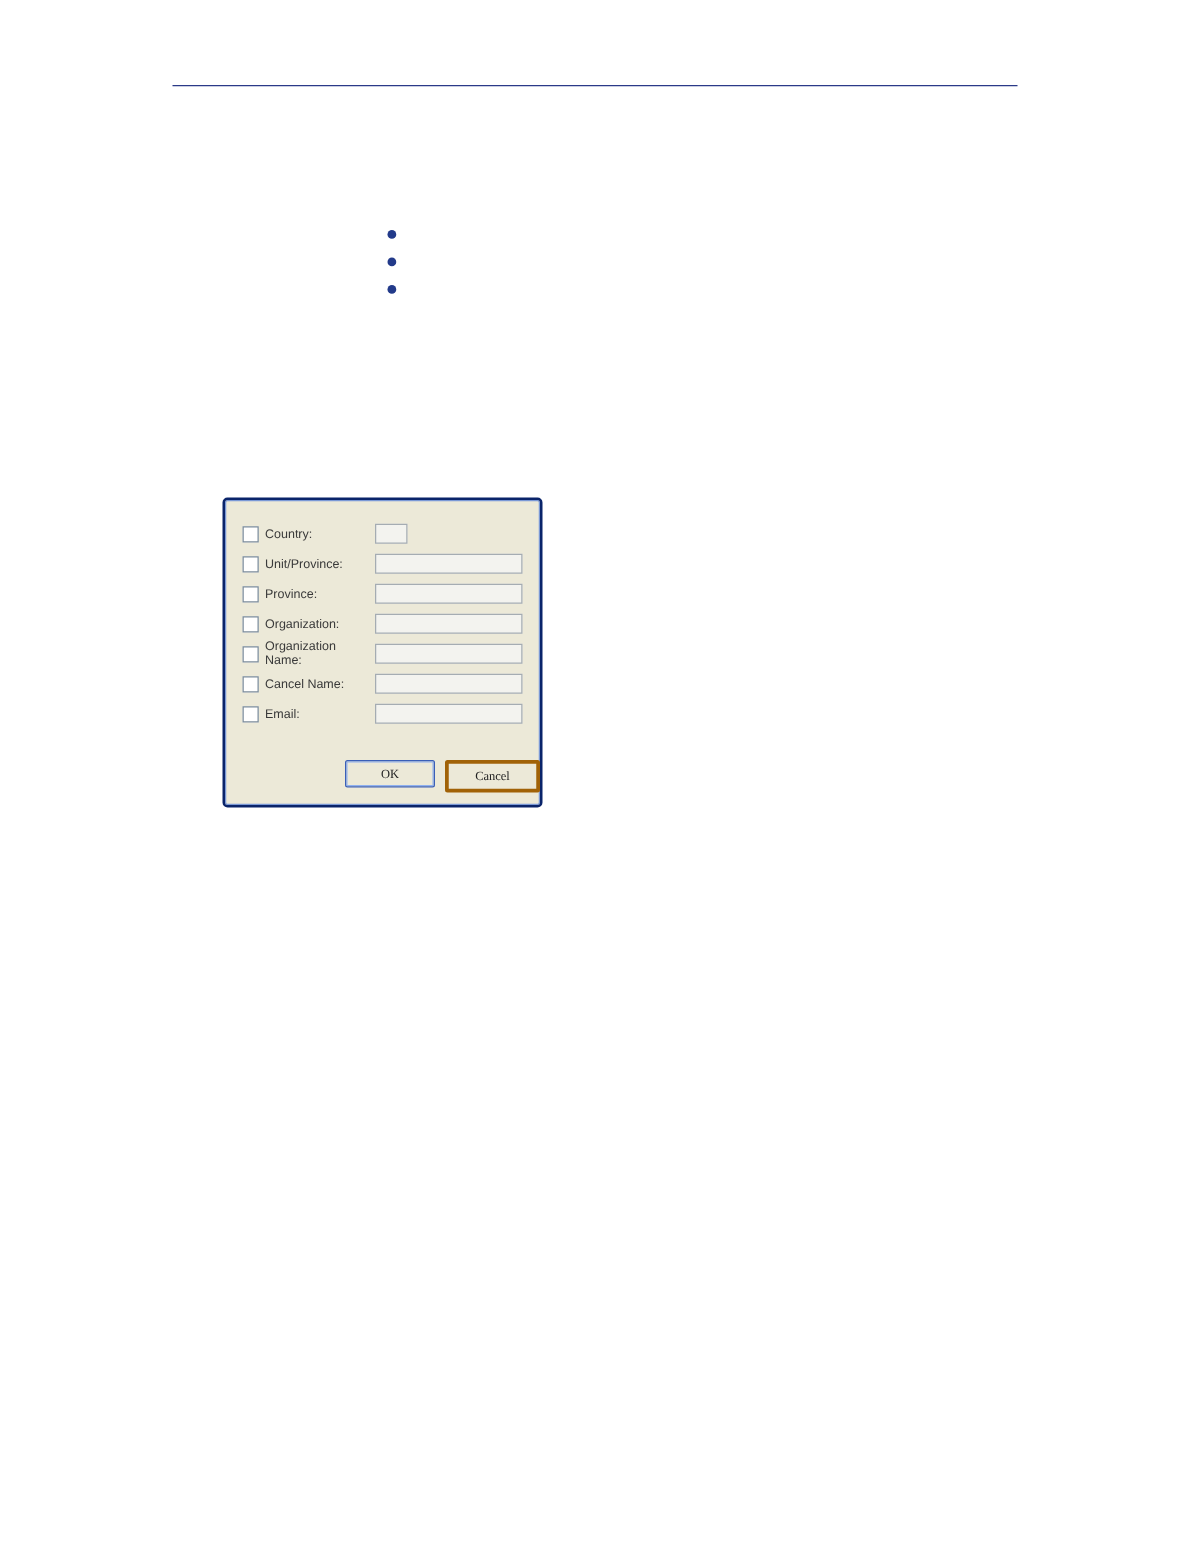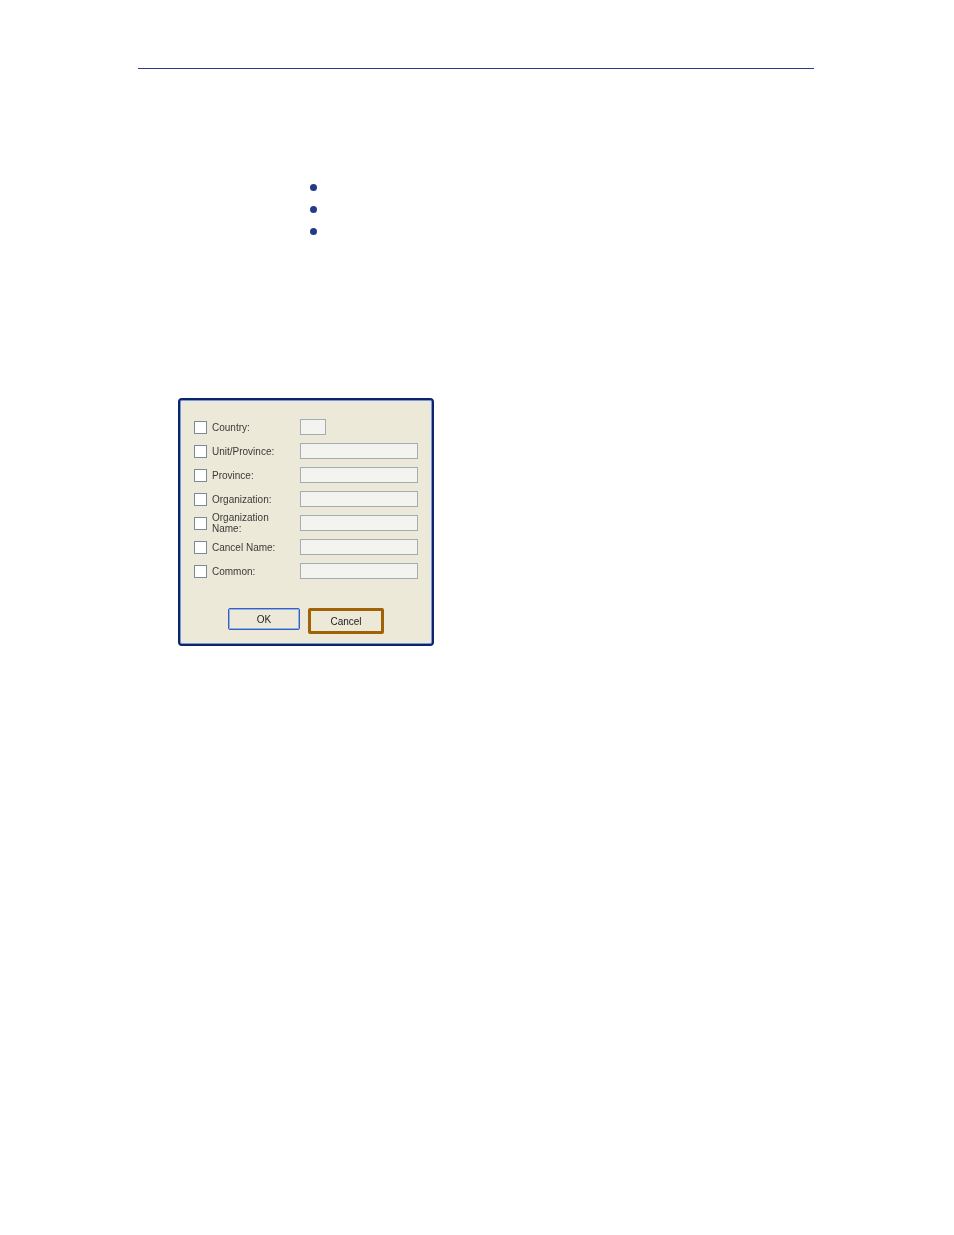--- a/index.html
+++ b/index.html
@@ -107,23 +107,24 @@
   .fld {
     height: 16px;
     border: 1px solid #a5acb2;
     background: #f3f3ef;
     box-sizing: border-box;
   }
   .fld-short { width: 26px; }
   .fld-long { flex: 1 1 auto; }
   .button-row {
     display: flex;
-    justify-content: center;
+    justify-content: flex-end;
     gap: 8px;
     padding: 14px 0 10px 0;
+    font-family: Liberation Serif, serif;
   }
   .btn {
     min-width: 50px;
     height: 20px;
     border: 3px solid #a16207;
     background: #ece9d8;
     font-size: 10px;
     color: #222;
     padding: 0 10px;
     display: flex;
@@ -182,21 +183,21 @@
     </div>
 
     <div class="row">
       <div class="chk"></div>
       <div class="lbl">Cancel Name:</div>
       <div class="fld fld-long"></div>
     </div>
 
     <div class="row">
       <div class="chk"></div>
-      <div class="lbl">Common:</div>
+      <div class="lbl">Email:</div>
       <div class="fld fld-long"></div>
     </div>
 
   </div>
 
   <div class="button-row">
     <div class="btn btn-default">
       <span>OK</span>
     </div>
     <div class="btn">

